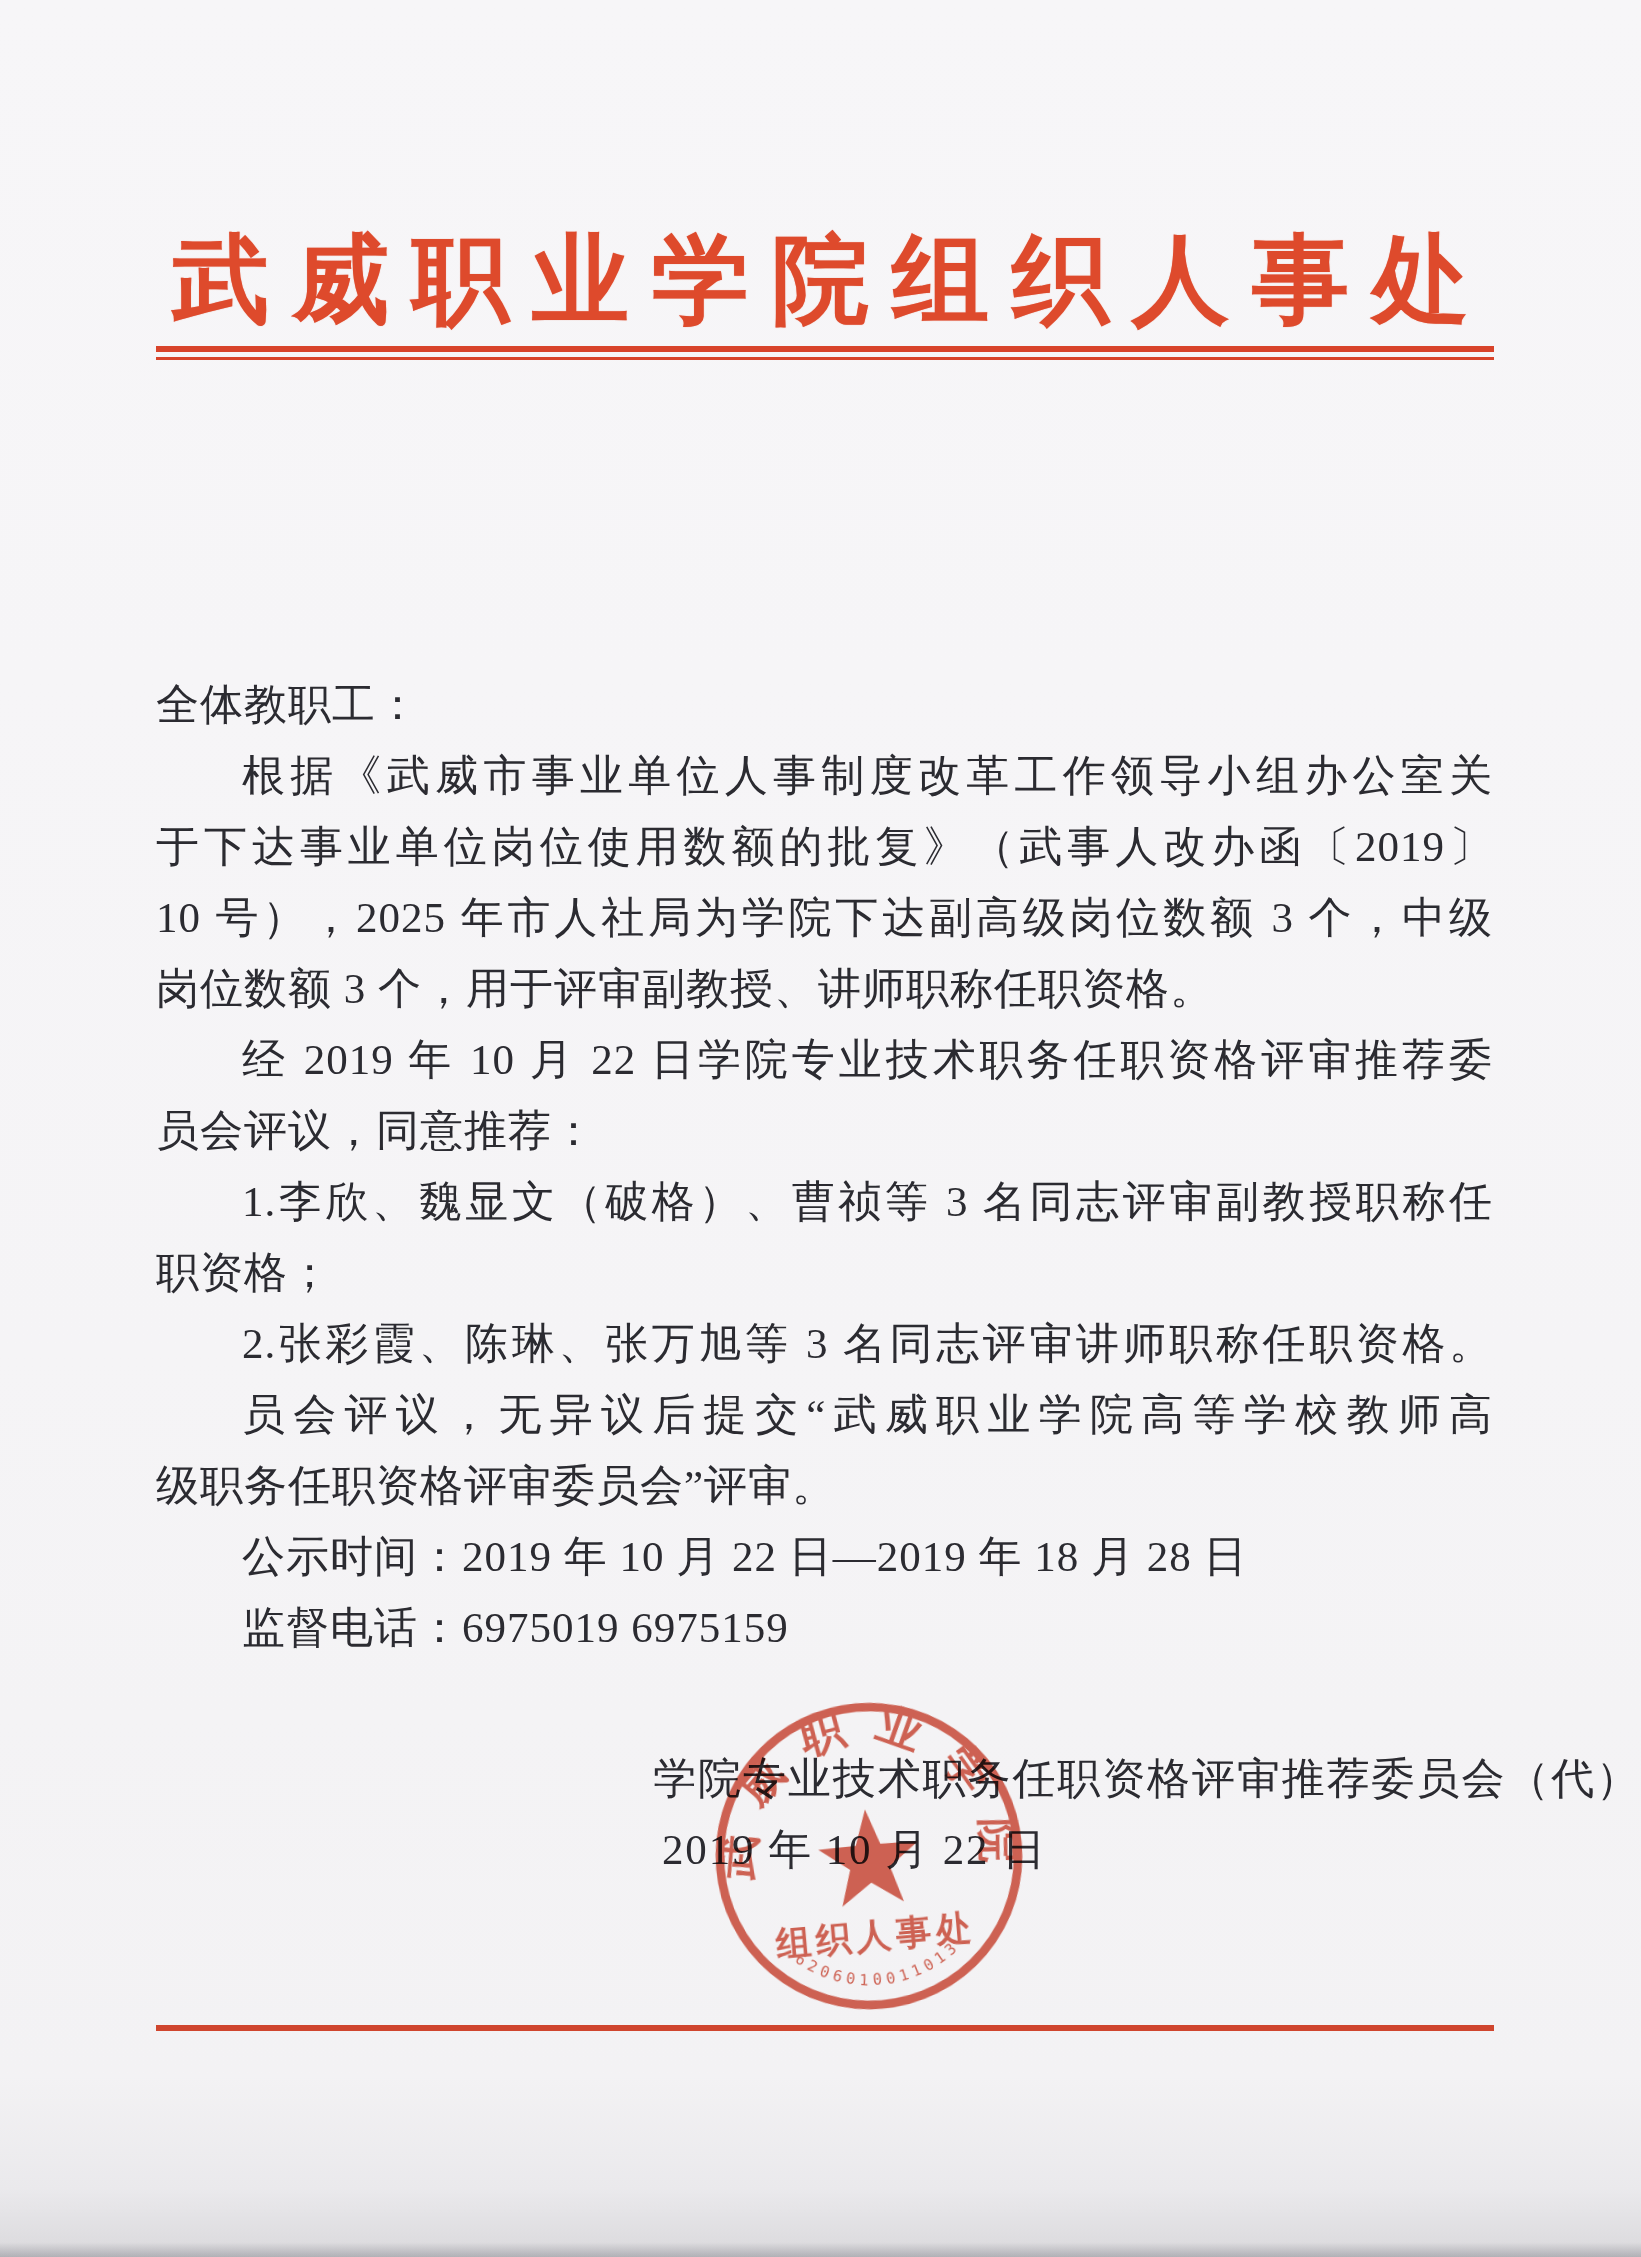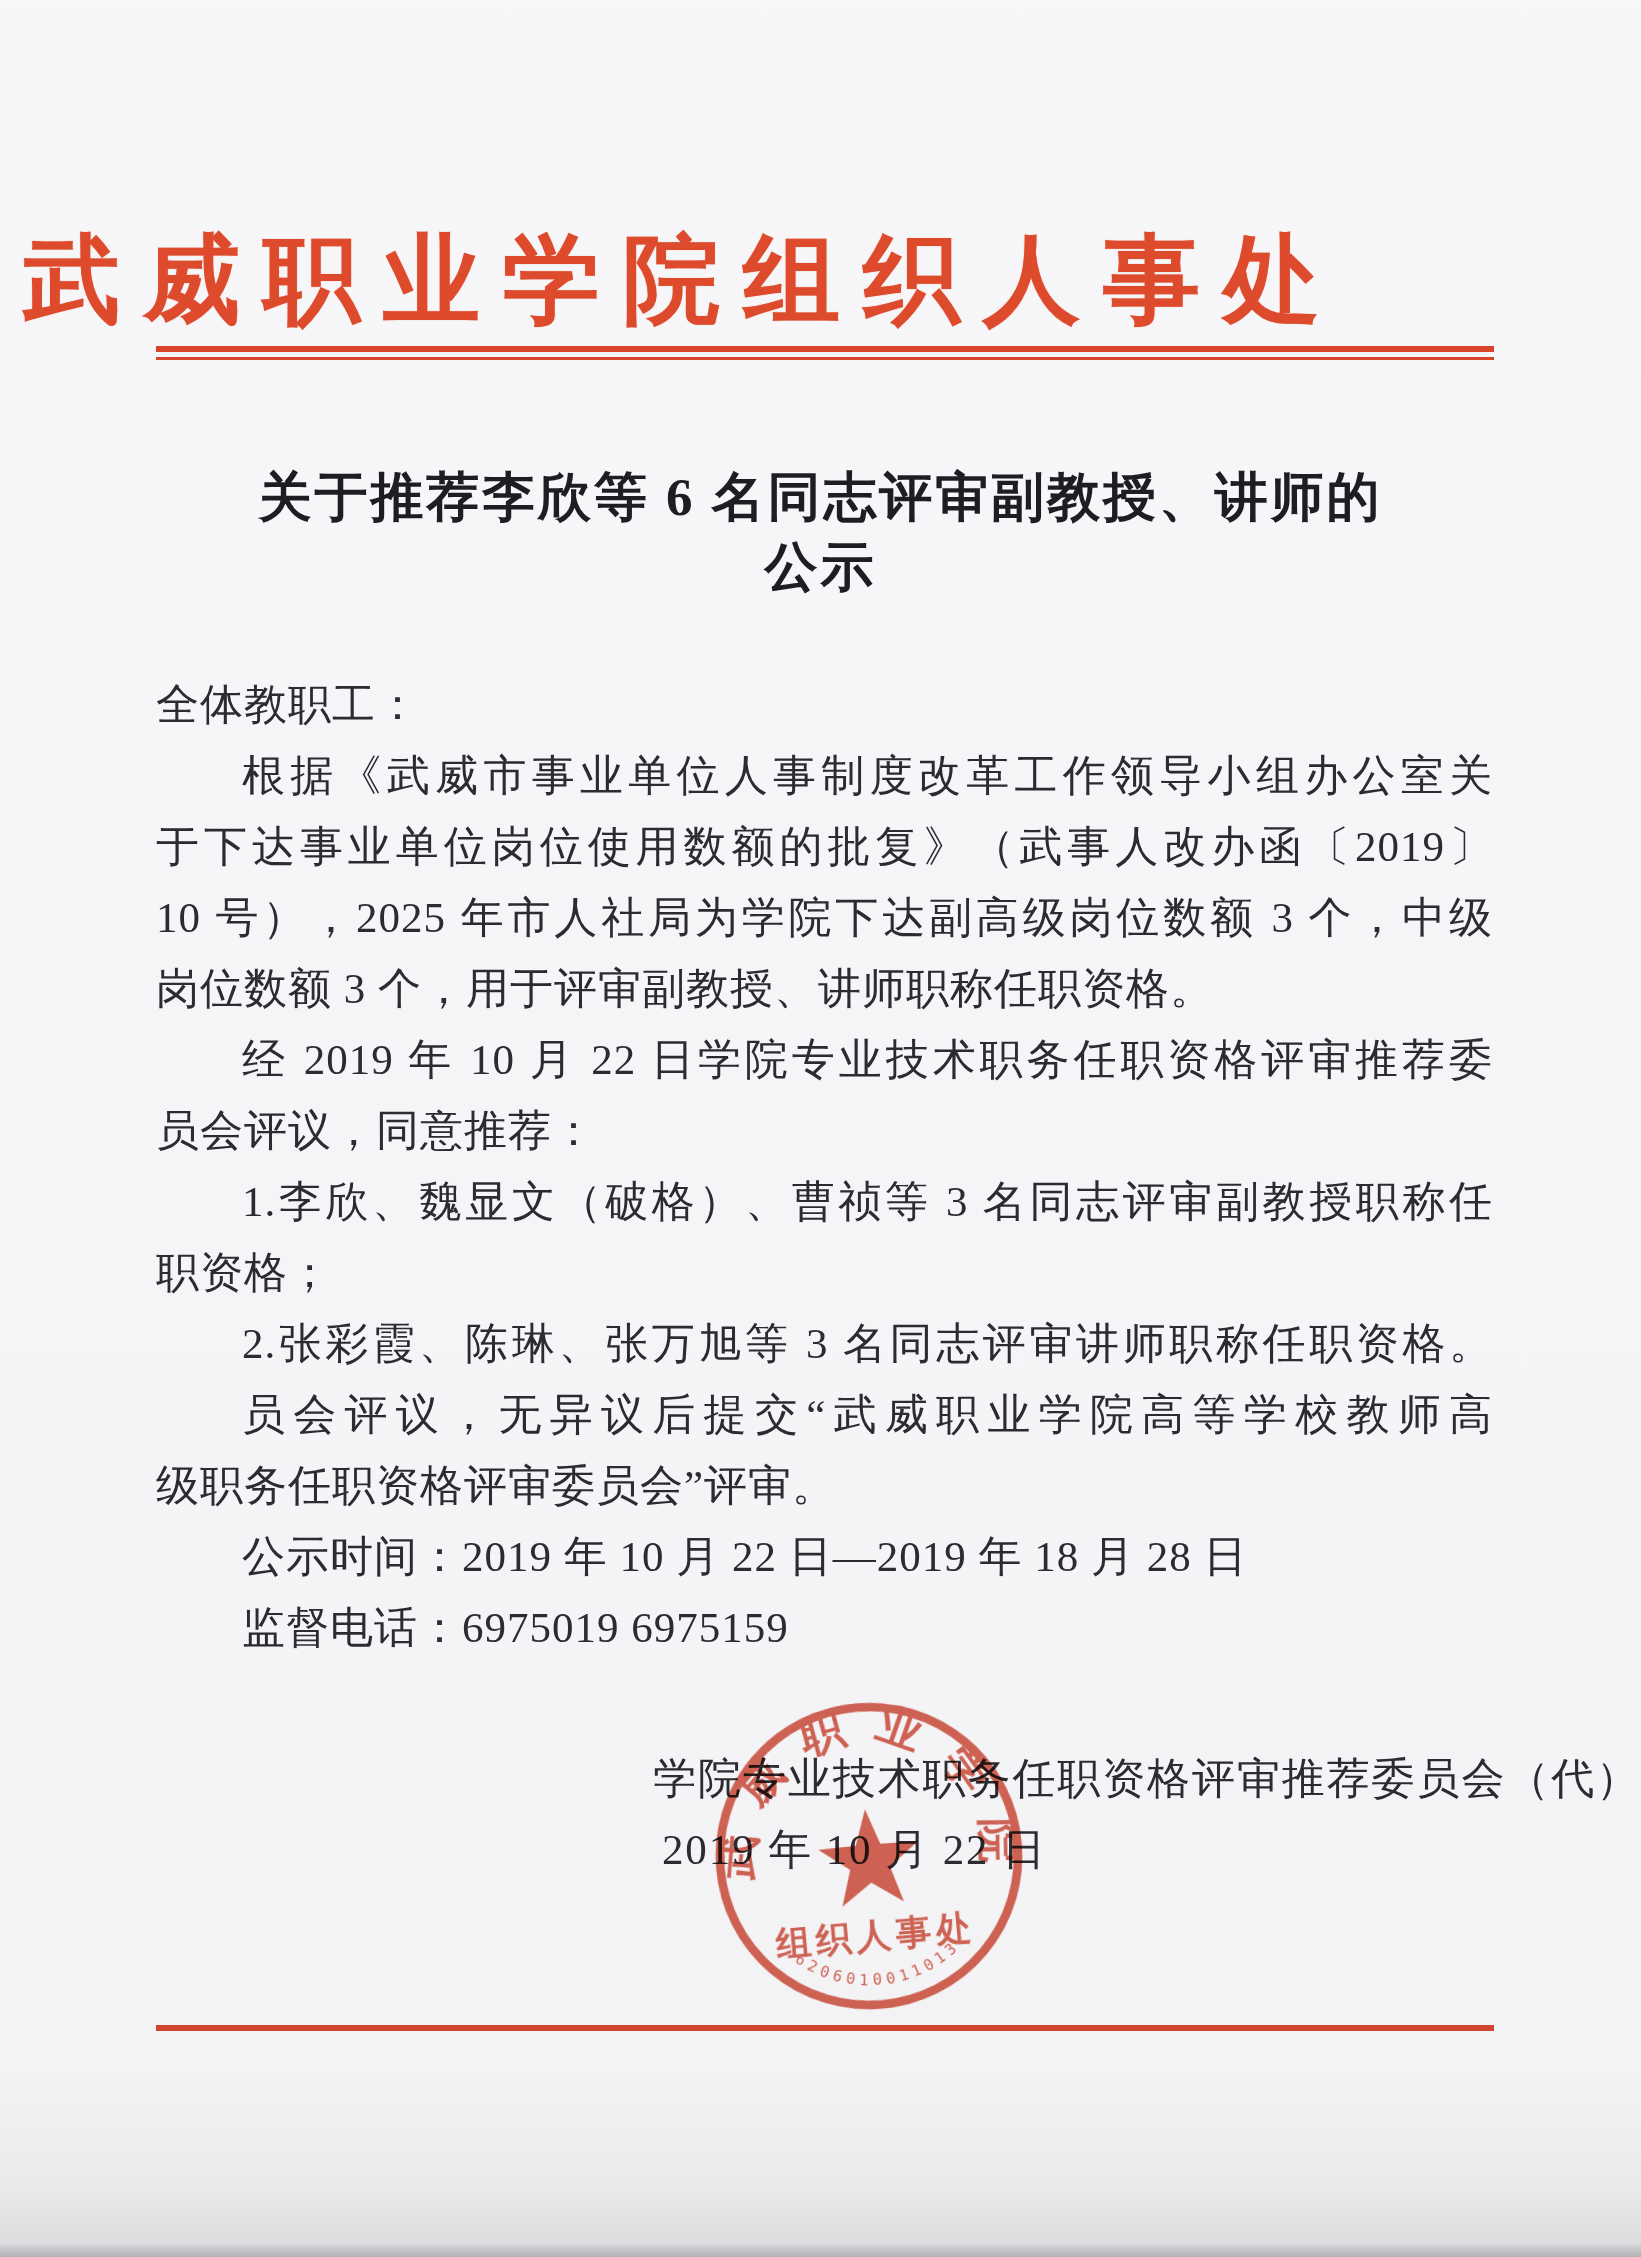--- a/index.html
+++ b/index.html
@@ -4,21 +4,21 @@
 <style>
   html,body{margin:0;padding:0;background:#ffffff;}
   .page{
     position:relative;width:1641px;height:2257px;overflow:hidden;
     background:linear-gradient(180deg,#f7f6f8 0%,#f5f4f6 60%,#f3f2f4 92%,#eae9ec 97%,#dddcdf 99.4%,#cfcfd3 100%);
     font-family:"Liberation Serif","DejaVu Serif",serif;
   }
   
   .agency{
     position:absolute;top:224px;left:0;right:0;height:114px;line-height:114px;
-    text-align:left;font-size:97px;font-weight:700;color:#de4a2c;
+    text-align:center;font-size:97px;font-weight:700;color:#de4a2c;
     letter-spacing:23px;padding-left:23px;white-space:nowrap;
     text-shadow:0 0 1px rgba(222,74,44,.55);
   }
   .rule{position:absolute;left:156px;right:147px;background:#d8432a;}
   .rule-thick{top:346px;height:5.8px;}
   .rule-thin{top:357px;height:2.9px;}
   
   .title{position:absolute;top:462px;left:0;right:0;text-align:center;color:#1d1d22;}
   .title .t-line{height:70px;line-height:70px;font-size:53px;font-weight:700;letter-spacing:2.9px;white-space:nowrap;}
   
@@ -56,24 +56,20 @@
 </style>
 </head>
 <body>
 
 <div class="page">
 
   <div class="agency">武威职业学院组织人事处</div>
   <div class="rule rule-thick"></div>
   <div class="rule rule-thin"></div>
 
-  <div class="title">
-    <div class="t-line">关于推荐李欣等 6 名同志评审副教授、讲师的</div>
-    <div class="t-line">公示</div>
-  </div>
 
   <div class="body-lines">
     <div class="bline">全体教职工：</div>
 
   <div class="bline indent fill">根据《武威市事业单位人事制度改革工作领导小组办公室关</div>
       <div class="bline fill">于下达事业单位岗位使用数额的批复》（武事人改办函〔2019〕</div>
       <div class="bline fill">10 号），2025 年市人社局为学院下达副高级岗位数额 3 个，中级</div>
       <div class="bline">岗位数额 3 个，用于评审副教授、讲师职称任职资格。</div>
       <div class="bline indent fill">经 2019 年 10 月 22 日学院专业技术职务任职资格评审推荐委</div>
       <div class="bline">员会评议，同意推荐：</div>

